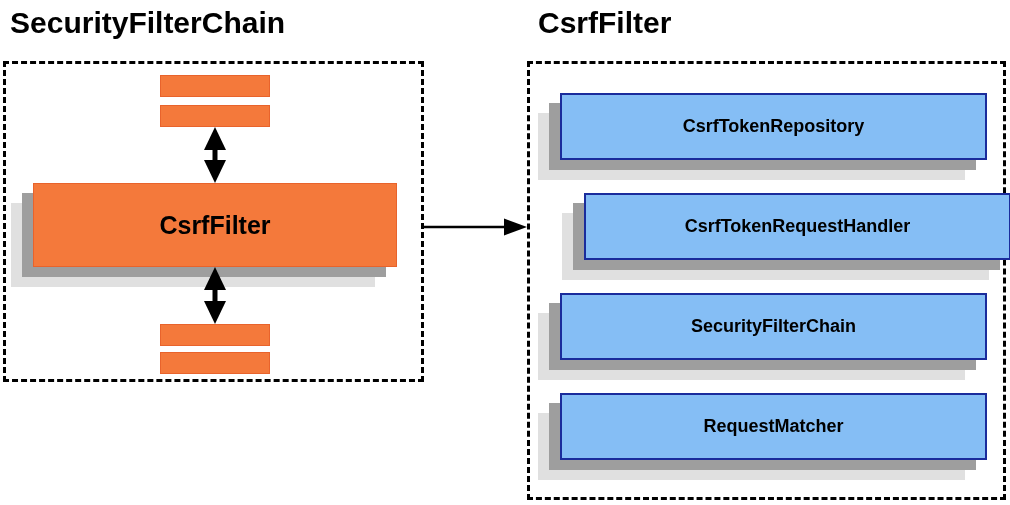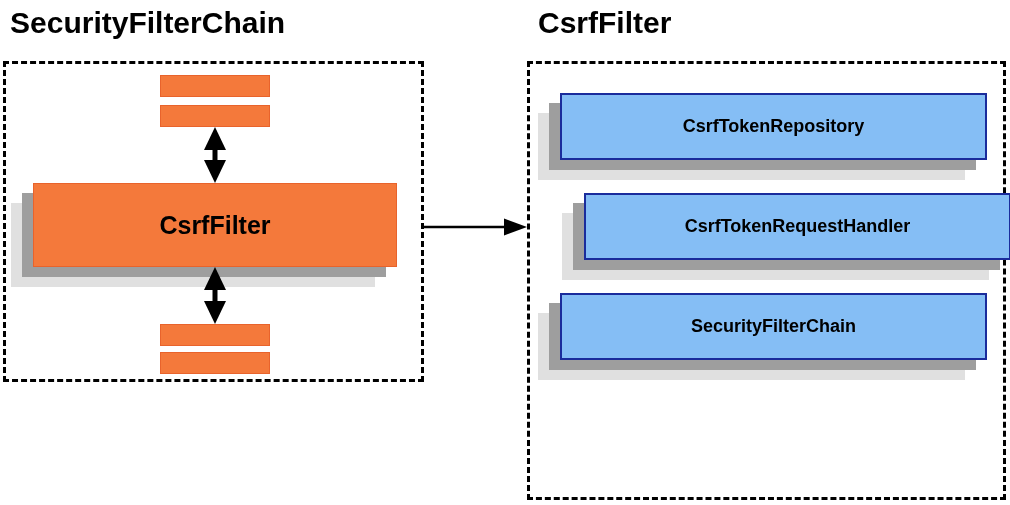--- a/index.html
+++ b/index.html
@@ -152,14 +152,17 @@
   </div>
 
   <div class="component-box c2">
     <span class="label">CsrfTokenRequestHandler</span>
   </div>
 
   <div class="component-box c3">
     <span class="label">SecurityFilterChain</span>
   </div>
 
+  <div class="component-box c4">
+    <span class="label">RequestMatcher</span>
+  </div>
 
 </div>
 
 </body></html>

